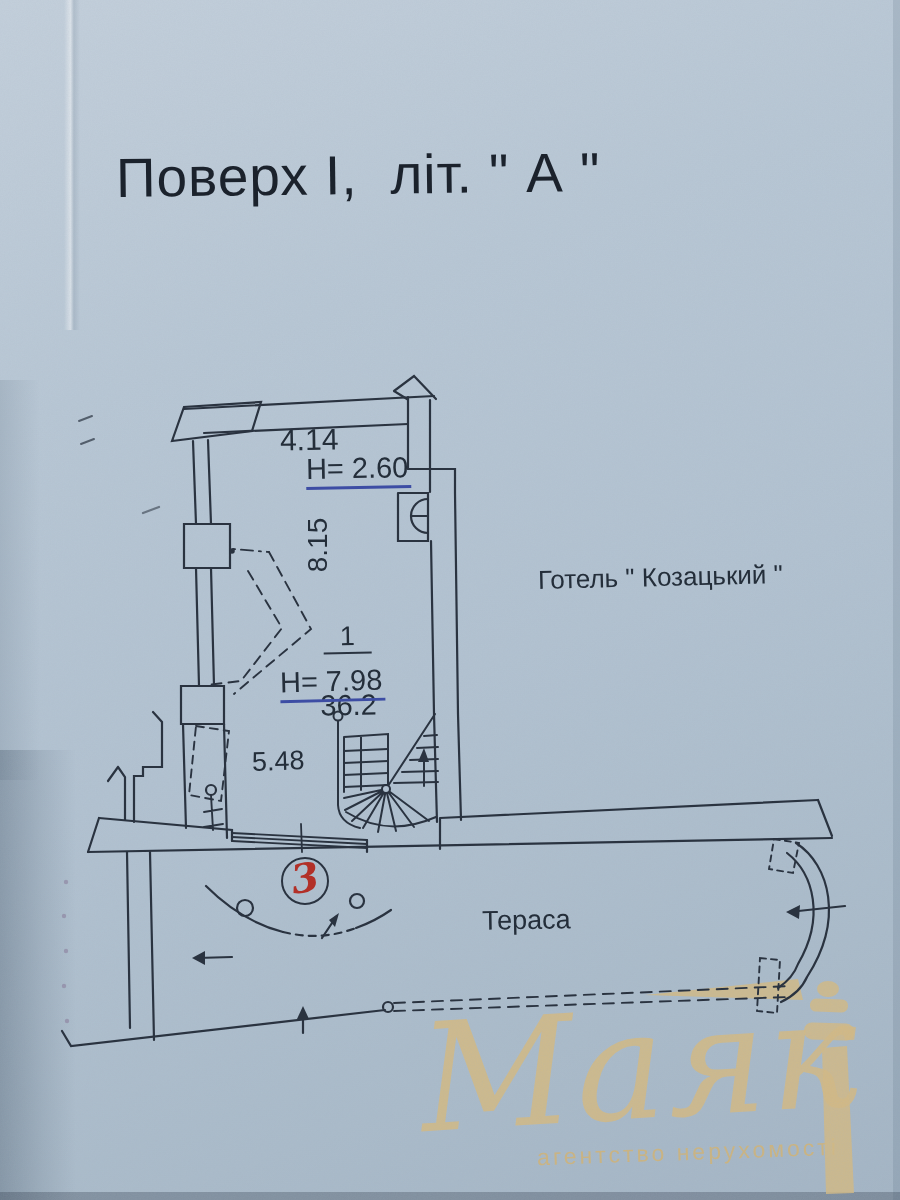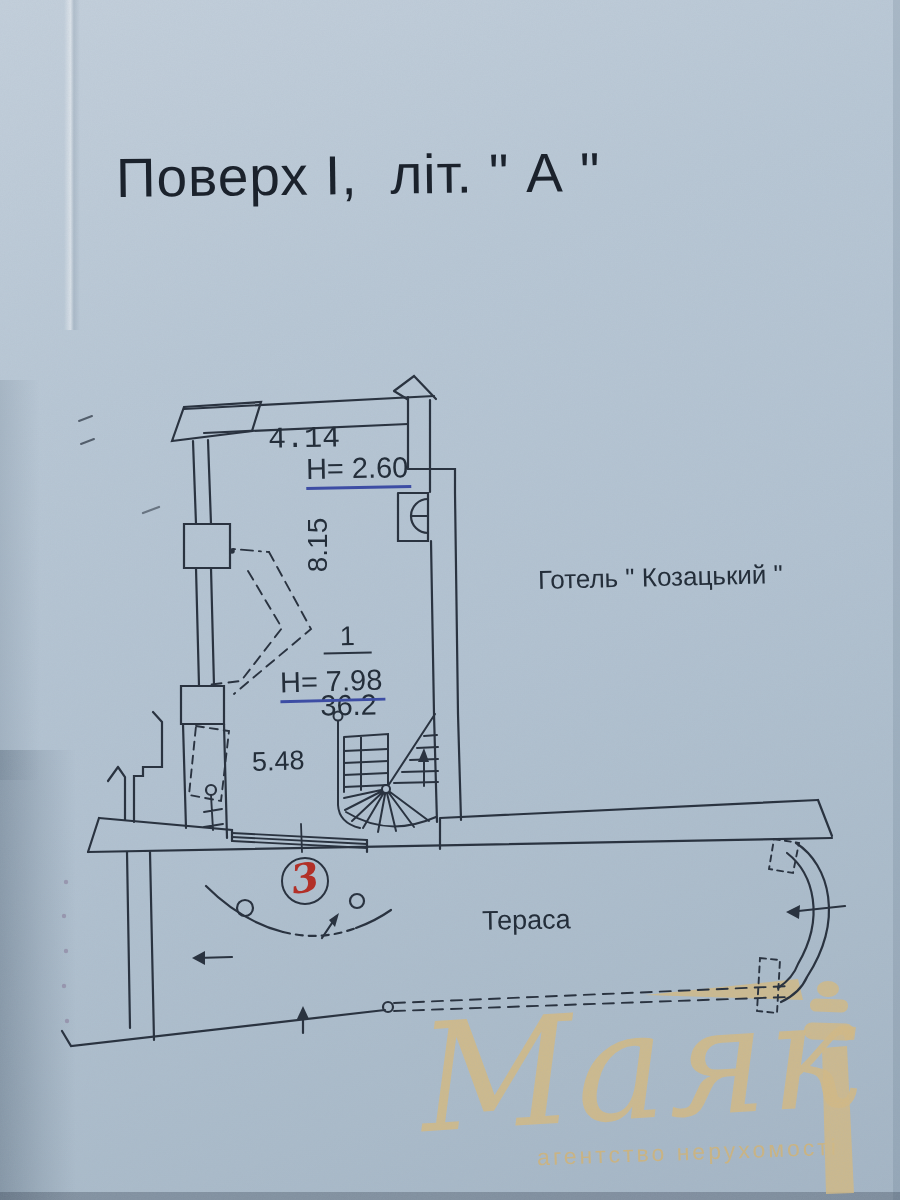--- a/index.html
+++ b/index.html
@@ -168,21 +168,21 @@
           <circle cx="64" cy="916" r="2.2"></circle>
         <circle cx="66" cy="951" r="2.2"></circle>
           <circle cx="64" cy="986" r="2.2"></circle>
         <circle cx="67" cy="1021" r="2.2"></circle>
       </g>
     </g>
   </svg>
 
   <div class="lbl title" style="left:116px;top:147px;">Поверх І,  літ. " А "</div>
 
-  <div class="lbl dim" style="left:268px;top:424px;transform:rotate(-1deg);font-family:Liberation Mono, monospace;">4.14</div>
+  <div class="lbl dim" style="left:280px;top:424px;transform:rotate(-1deg);">4.14</div>
 
   <div class="lbl h-note" style="left:306px;top:453px;transform:rotate(-1deg);">H= 2.60</div>
 
   <div class="lbl vert" style="left:318px;top:545px;">8.15</div>
 
   <div class="lbl frac" style="left:318px;top:588px;">
     <span class="num">1</span>
     <span class="den">36.2</span>
   </div>
 

